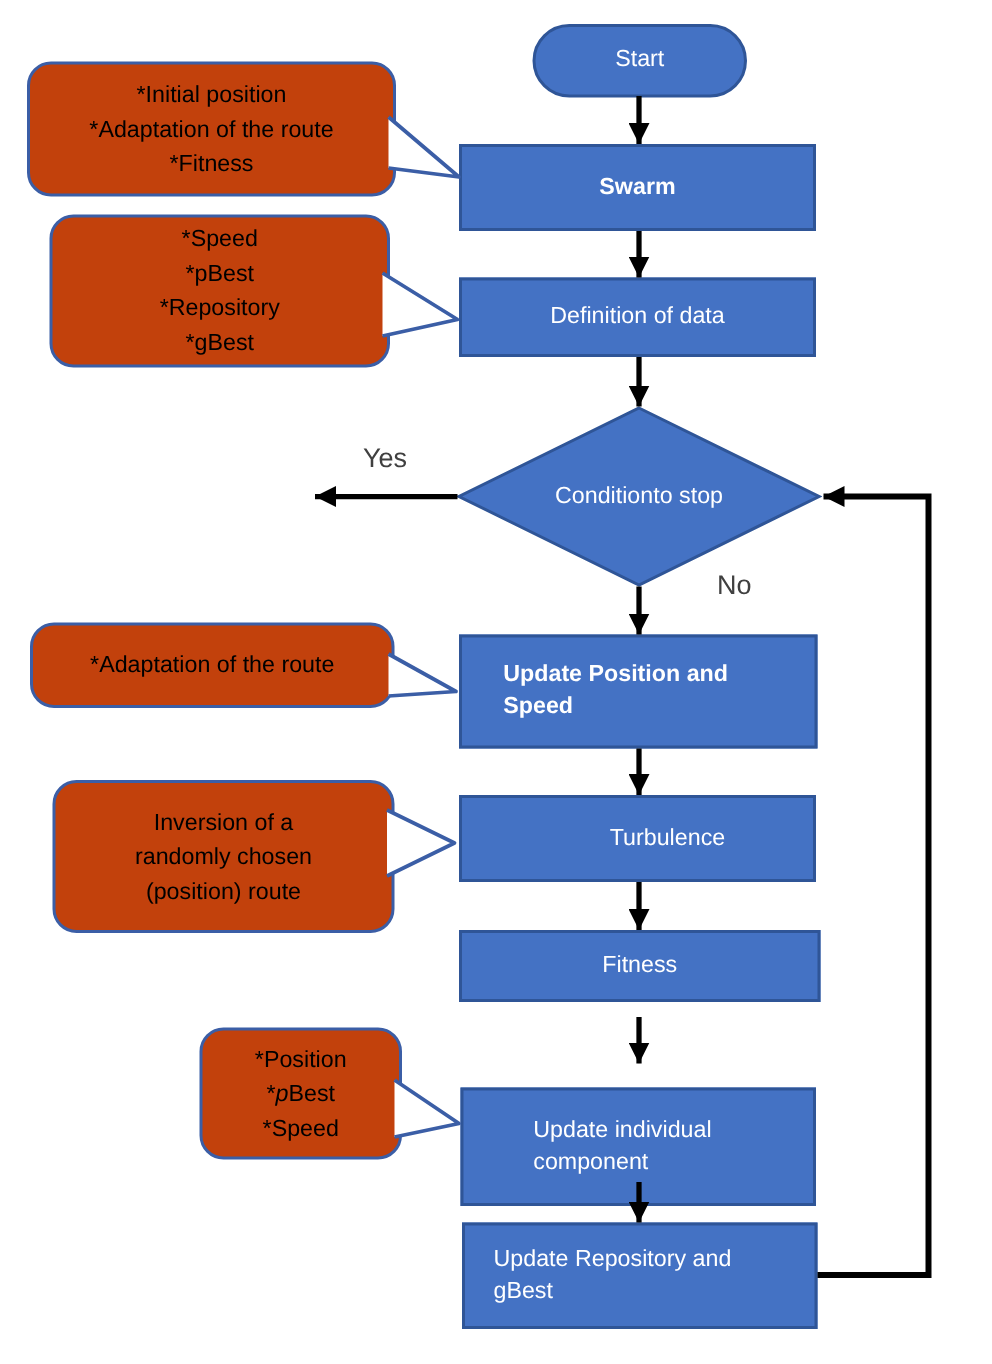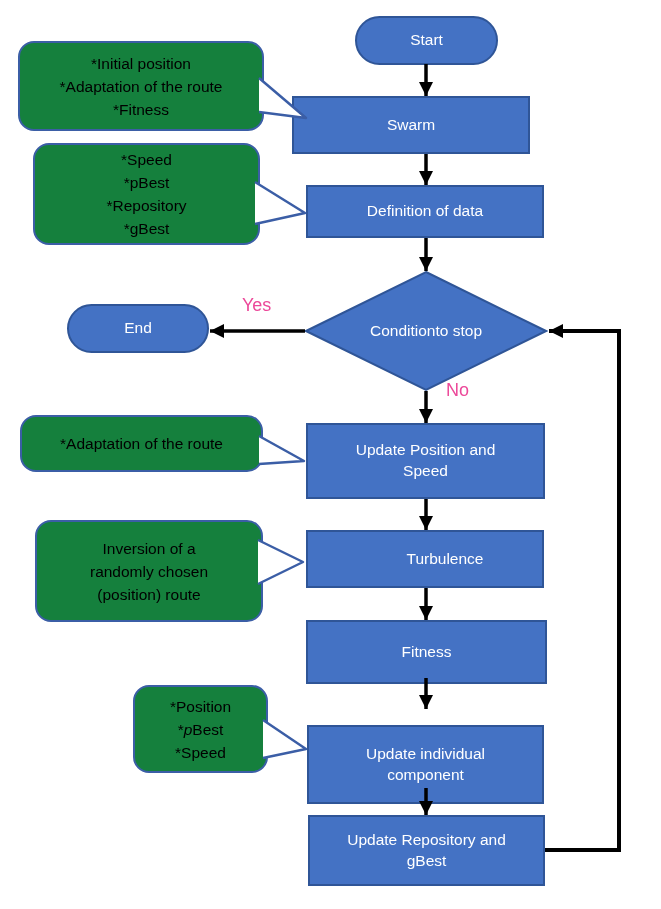--- a/index.html
+++ b/index.html
@@ -13,73 +13,70 @@
   }
   html,body{margin:0;padding:0;background:var(--bg);}
   #canvas{
     position:relative;width:661px;height:909px;background:var(--bg);
     font-family:"Liberation Sans",sans-serif;overflow:hidden;
   }
   
   .node{
     position:absolute;display:flex;align-items:center;justify-content:center;
     background:var(--node-fill);border:2px solid var(--node-border);
-    color:var(--text-on-node);font-size:15.5px;text-align:center;
+    color:var(--text-on-node);font-size:15.5px;
     box-sizing:border-box;line-height:1.35;
   }
   .pill{border-radius:26px;}
   .node-start{left:355px;top:16px;width:143px;height:49px;}
   .node-end{left:67px;top:304px;width:142px;height:49px;}
-  .node-swarm{left:292px;top:96px;width:238px;height:58px;}
+  .node-swarm{left:306px;top:96px;width:238px;height:58px;font-weight:bold;}
   .node-definition{left:306px;top:185px;width:238px;height:53px;}
-  .node-update-position{left:306px;top:423px;width:239px;height:76px;}
+  .node-update-position{left:306px;top:423px;width:239px;height:76px;font-weight:bold;}
   .node-turbulence{left:306px;top:530px;width:238px;height:58px;padding-left:40px;}
-  .node-fitness{left:306px;top:620px;width:241px;height:64px;}
+  .node-fitness{left:306px;top:620px;width:241px;height:48px;}
   .node-update-individual{left:307px;top:725px;width:237px;height:79px;}
   .node-update-repository{left:308px;top:815px;width:237px;height:71px;}
   .node-update-position .node-label{max-width:180px;}
   .node-update-individual .node-label{max-width:140px;}
   .node-update-repository .node-label{max-width:195px;}
   
   .diamond-wrap{position:absolute;left:304px;top:269px;width:244px;height:124px;}
   .diamond-wrap svg{position:absolute;left:0;top:0;}
   .diamond-text{
     position:absolute;left:0;top:0;width:244px;height:124px;
     display:flex;flex-direction:row;align-items:center;justify-content:center;
     color:var(--text-on-node);font-size:15.5px;line-height:1.5;
   }
   
   .callout{
     position:absolute;display:flex;flex-direction:column;align-items:center;justify-content:center;
-    background:#15803d;border:2.5px solid var(--callout-border);border-radius:16px;
+    background:#c2410c;border:2.5px solid var(--callout-border);border-radius:16px;
     color:var(--text-on-callout);font-size:15.5px;text-align:center;
     box-sizing:border-box;line-height:23px;z-index:2;
   }
   .callout-1{left:18px;top:41px;width:246px;height:90px;}
   .callout-2{left:33px;top:143px;width:227px;height:102px;}
   .callout-3{left:20px;top:415px;width:243px;height:57px;}
   .callout-4{left:35px;top:520px;width:228px;height:102px;}
   .callout-5{left:133px;top:685px;width:135px;height:88px;align-items:center;}
   
-  .edge-label{position:absolute;color:#ec4899;font-size:18px;z-index:3;}
+  .edge-label{position:absolute;color:#404040;font-size:18px;z-index:3;}
   .label-yes{left:242px;top:295px;}
-  .label-no{left:446px;top:380px;text-align:center;}
+  .label-no{left:478px;top:380px;text-align:center;}
   
   #overlay{position:absolute;left:0;top:0;width:661px;height:909px;z-index:4;pointer-events:none;}
 </style>
 </head>
 <body>
 
 <div id="canvas">
 
   <div class="node pill node-start">
     <span class="node-label">Start</span>
-  </div>
-  <div class="node pill node-end">
-    <span class="node-label">End</span>
   </div>
 
   <div class="node node-swarm">
     <span class="node-label">Swarm</span>
   </div>
   <div class="node node-definition">
     <span class="node-label">Definition of data</span>
   </div>
   <div class="node node-update-position">
     <span class="node-label">Update Position and Speed</span>

